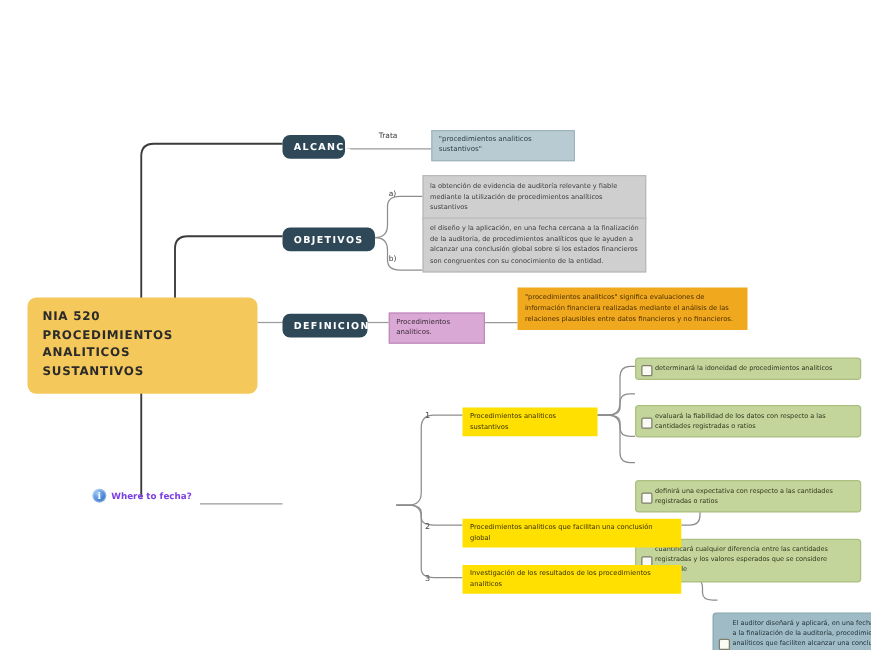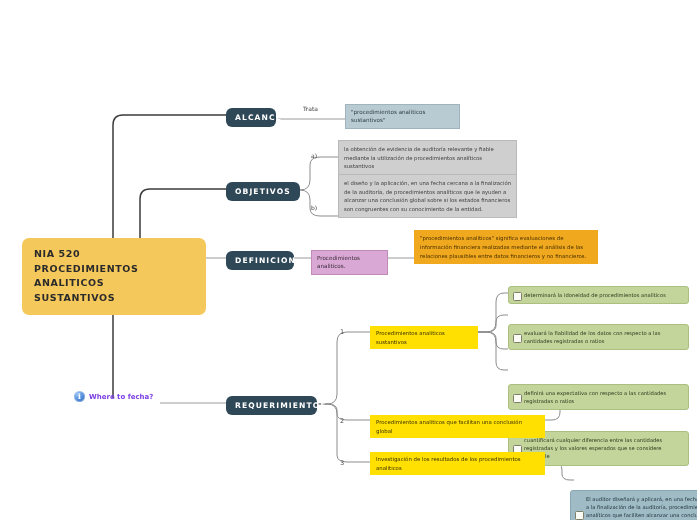--- a/index.html
+++ b/index.html
@@ -160,21 +160,20 @@
   <div class="node pill" style="left:226px;top:182px;width:74px;">OBJETIVOS</div>
   <div class="node abclabel" style="left:311px;top:152px;">a)</div>
   <div class="node gray" style="left:338px;top:140px;width:179px;">la obtención de evidencia de auditoría relevante y fiable mediante la utilización de procedimientos analíticos sustantivos</div>
   <div class="node abclabel" style="left:311px;top:204px;">b)</div>
   <div class="node gray" style="left:338px;top:174px;width:179px;">el diseño y la aplicación, en una fecha cercana a la finalización de la auditoría, de procedimientos analíticos que le ayuden a alcanzar una conclusión global sobre si los estados financieros son congruentes con su conocimiento de la entidad.</div>
 
   <div class="node pill" style="left:226px;top:251px;width:68px;">DEFINICION</div>
   <div class="node purple" style="left:311px;top:250px;width:77px;">Procedimientos analiticos.</div>
   <div class="node orange" style="left:414px;top:230px;width:184px;">"procedimientos analiticos" significa evaluaciones de información financiera realizadas mediante el análisis de las relaciones plausibles entre datos financieros y no financieros.</div>
 
-  <div class="node pill" style="left:226px;top:396px;width:91px;">REQUERIMIENTOS</div>
 
   <div class="node idxlabel" style="left:340px;top:328px;">1</div>
   <div class="node yellow" style="left:370px;top:326px;width:108px;">Procedimientos analiticos sustantivos</div>
 
   <div class="node green" style="left:508px;top:286px;width:181px;">
     <span class="cb"></span>
     <span>determinará la idoneidad de procedimientos analiticos</span>
   </div>
   <div class="node green" style="left:508px;top:306px;width:181px;">
     <span class="cb"></span>

